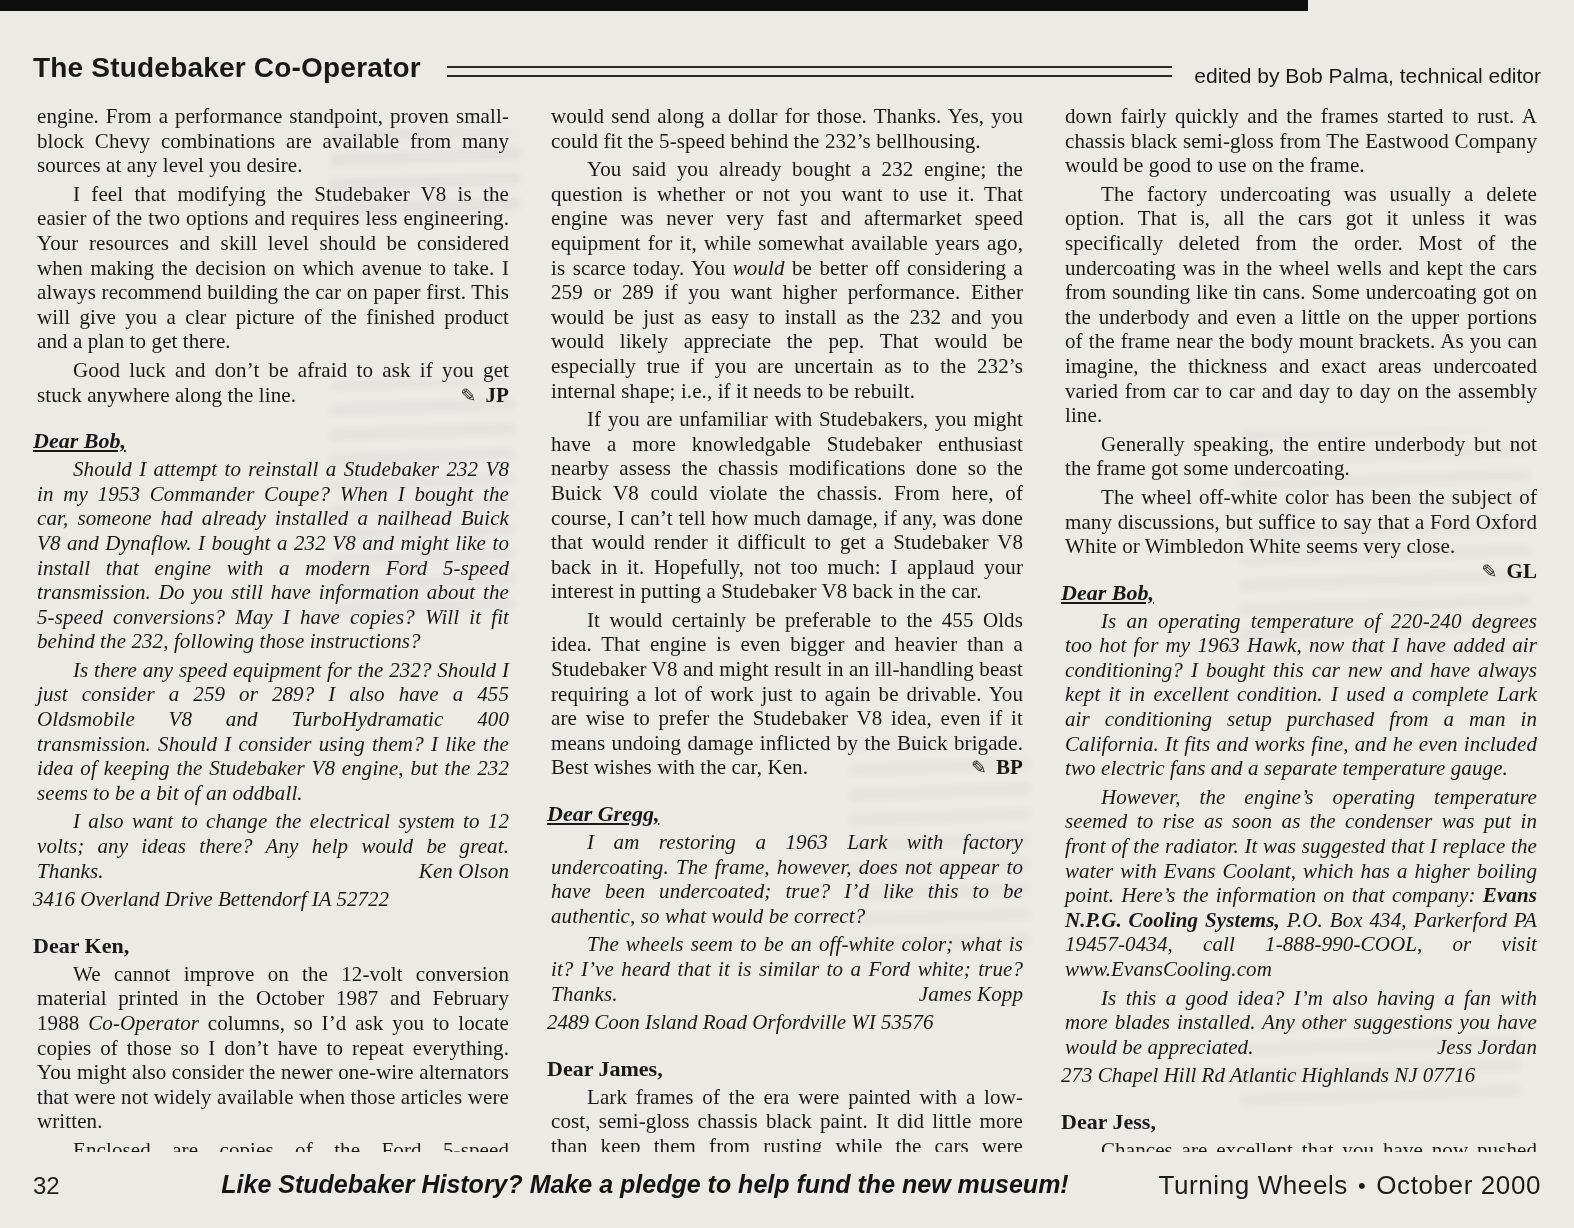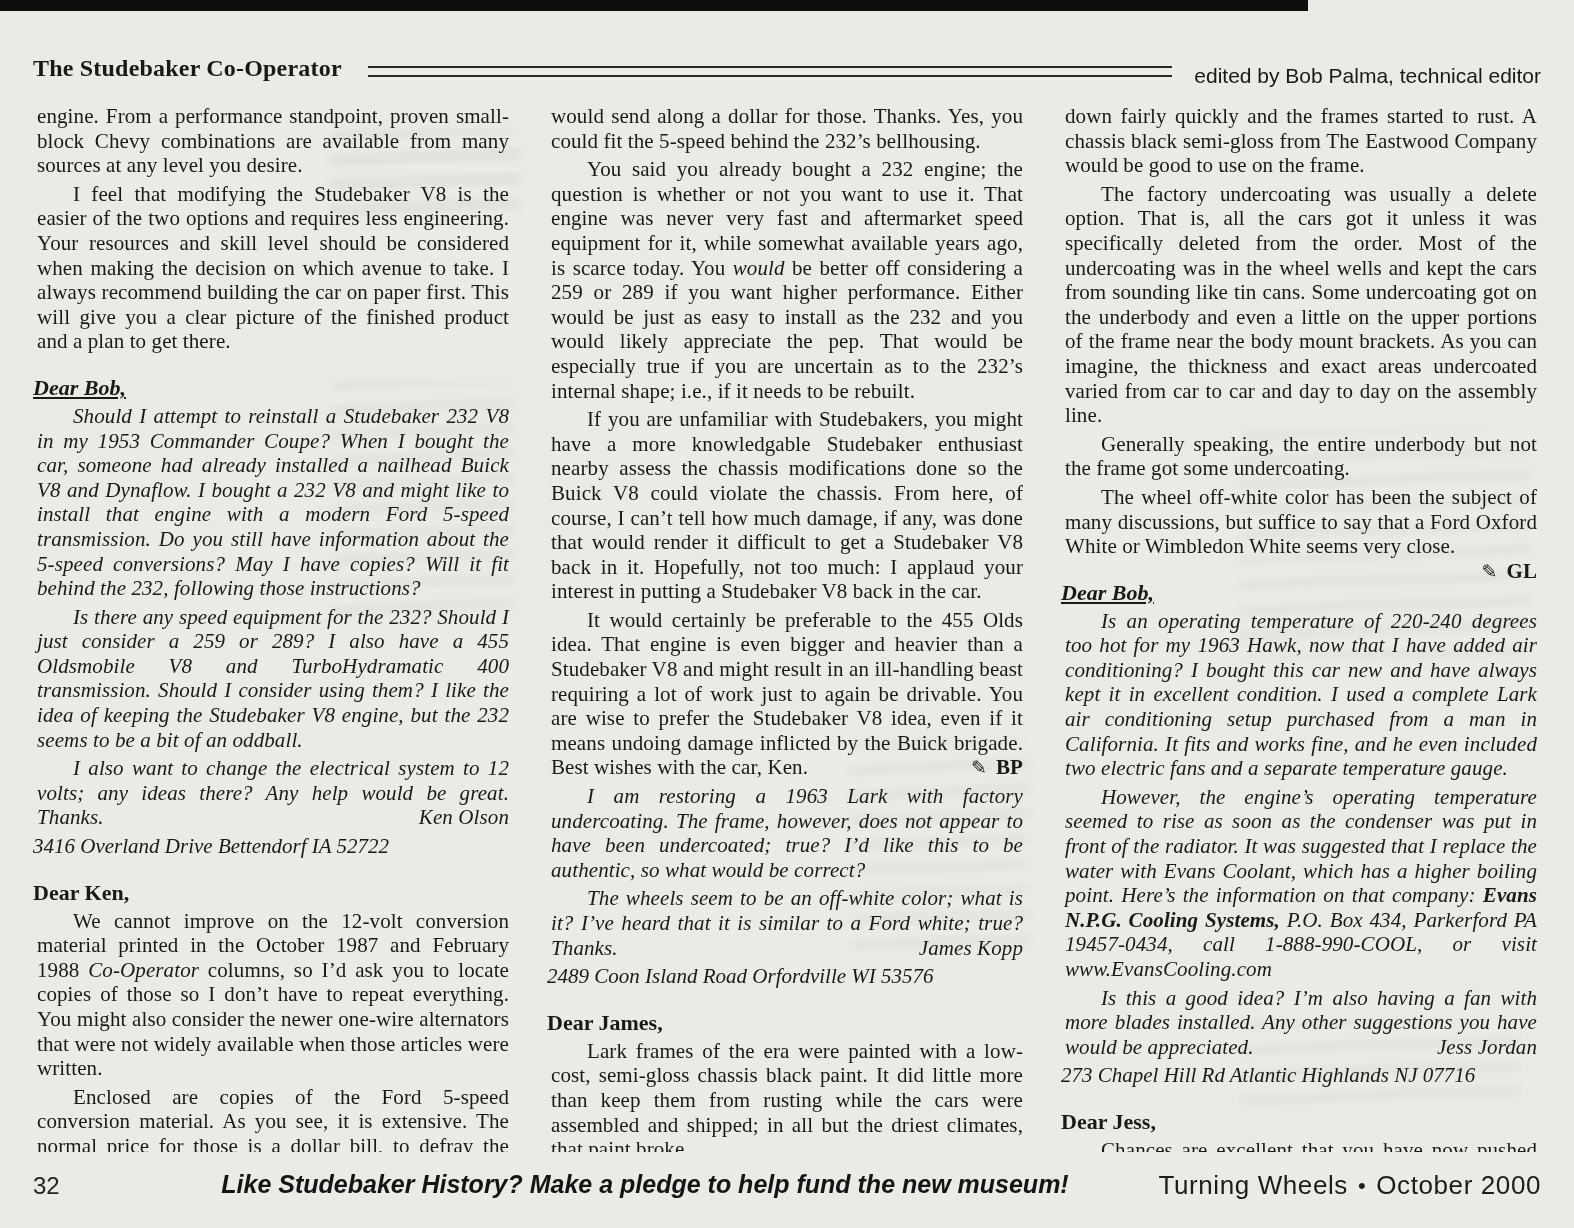--- a/index.html
+++ b/index.html
@@ -18,21 +18,21 @@
     filter:blur(3px);border-radius:12px;}
   .a1{left:330px;top:130px;width:190px;height:90px;}
   .a2{left:330px;top:380px;width:185px;height:240px;opacity:.8;}
   .a3{left:850px;top:740px;width:180px;height:220px;opacity:.7;}
   .a4{left:1240px;top:430px;width:290px;height:230px;opacity:.75;}
   .a5{left:1240px;top:1020px;width:280px;height:90px;opacity:.7;}
 
   
   .header{position:absolute;left:33px;right:33px;top:48px;display:flex;align-items:center;
     font-family:"Liberation Sans", sans-serif;}
-  .masthead{font-size:24px;font-weight:bold;letter-spacing:.2px;white-space:nowrap;font-family:Liberation Serif, serif;}
+  .masthead{font-size:28px;font-weight:bold;letter-spacing:.2px;white-space:nowrap;}
   .rule{flex:1;height:7px;margin:6px 22px 0 26px;border-top:2px solid #2a2a2a;border-bottom:2px solid #2a2a2a;}
   .credit{font-size:21px;white-space:nowrap;margin-top:16px;}
 
   
   .columns{position:absolute;left:33px;right:33px;top:100px;bottom:76px;
     display:flex;gap:34px;overflow:hidden;}
   .col{width:480px;flex:0 0 480px;overflow:hidden;}
 
   p.bp{margin:4px;font-size:21px;line-height:24.6px;text-align:justify;letter-spacing:.1px;}
   p.indent{text-indent:36px;}
@@ -70,35 +70,37 @@
   <div class="masthead">The Studebaker Co-Operator</div>
   <div class="rule"></div>
   <div class="credit">edited by Bob Palma, technical editor</div>
 </div>
 
 <div class="columns">
 
   <div class="col">
     <p class="bp"><span>engine. From a performance standpoint, proven small-block Chevy combinations are available from many sources at any level you desire.</span></p>
     <p class="bp indent"><span>I feel that modifying the Studebaker V8 is the easier of the two options and requires less engineering. Your resources and skill level should be considered when making the decision on which avenue to take. I always recommend building the car on paper first. This will give you a clear picture of the finished product and a plan to get there.</span></p>
+    <p class="bp indent"><span>Good luck and don’t be afraid to ask if you get stuck anywhere along the line.</span><span class="signoff"><span class="pencil-icon">✎</span><span class="initials">JP</span></span></p>
     <h3 class="salut italic">Dear Bob,</h3>
     <p class="bp letter indent"><span>Should I attempt to reinstall a Studebaker 232 V8 in my 1953 Commander Coupe? When I bought the car, someone had already installed a nailhead Buick V8 and Dynaflow. I bought a 232 V8 and might like to install that engine with a modern Ford 5-speed transmission. Do you still have information about the 5-speed conversions? May I have copies? Will it fit behind the 232, following those instructions?</span></p>
     <p class="bp letter indent"><span>Is there any speed equipment for the 232? Should I just consider a 259 or 289? I also have a 455 Oldsmobile V8 and TurboHydramatic 400 transmission. Should I consider using them? I like the idea of keeping the Studebaker V8 engine, but the 232 seems to be a bit of an oddball.</span></p>
     <p class="bp letter indent"><span>I also want to change the electrical system to 12 volts; any ideas there? Any help would be great. Thanks.</span><span class="sender">Ken Olson</span></p>
     <p class="address">3416 Overland Drive Bettendorf IA 52722</p>
     <h3 class="salut">Dear Ken,</h3>
     <p class="bp indent"><span>We cannot improve on the 12-volt conversion material printed in the October 1987 and February 1988 </span><span class="inline-italic">Co-Operator</span><span> columns, so I’d ask you to locate copies of those so I don’t have to repeat everything. You might also consider the newer one-wire alternators that were not widely available when those articles were written.</span></p>
     <p class="bp indent"><span>Enclosed are copies of the Ford 5-speed conversion material. As you see, it is extensive. The normal price for those is a dollar bill, to defray the postage and photocopying expense. So I’d appreciate it if you</span></p>
   </div>
 
   <div class="col">
     <p class="bp"><span>would send along a dollar for those. Thanks. Yes, you could fit the 5-speed behind the 232’s bellhousing.</span></p>
     <p class="bp indent"><span>You said you already bought a 232 engine; the question is whether or not you want to use it. That engine was never very fast and aftermarket speed equipment for it, while somewhat available years ago, is scarce today. You </span><span class="inline-italic">would</span><span> be better off considering a 259 or 289 if you want higher performance. Either would be just as easy to install as the 232 and you would likely appreciate the pep. That would be especially true if you are uncertain as to the 232’s internal shape; i.e., if it needs to be rebuilt.</span></p>
     <p class="bp indent"><span>If you are unfamiliar with Studebakers, you might have a more knowledgable Studebaker enthusiast nearby assess the chassis modifications done so the Buick V8 could violate the chassis. From here, of course, I can’t tell how much damage, if any, was done that would render it difficult to get a Studebaker V8 back in it. Hopefully, not too much: I applaud your interest in putting a Studebaker V8 back in the car.</span></p>
     <p class="bp indent"><span>It would certainly be preferable to the 455 Olds idea. That engine is even bigger and heavier than a Studebaker V8 and might result in an ill-handling beast requiring a lot of work just to again be drivable. You are wise to prefer the Studebaker V8 idea, even if it means undoing damage inflicted by the Buick brigade. Best wishes with the car, Ken.</span><span class="signoff"><span class="pencil-icon">✎</span><span class="initials">BP</span></span></p>
+    <h3 class="salut italic">Dear Gregg,</h3>
     <p class="bp letter indent"><span>I am restoring a 1963 Lark with factory undercoating. The frame, however, does not appear to have been undercoated; true? I’d like this to be authentic, so what would be correct?</span></p>
     <p class="bp letter indent"><span>The wheels seem to be an off-white color; what is it? I’ve heard that it is similar to a Ford white; true? Thanks.</span><span class="sender">James Kopp</span></p>
     <p class="address">2489 Coon Island Road  Orfordville  WI  53576</p>
     <h3 class="salut">Dear James,</h3>
     <p class="bp indent"><span>Lark frames of the era were painted with a low-cost, semi-gloss chassis black paint. It did little more than keep them from rusting while the cars were assembled and shipped; in all but the driest climates, that paint broke</span></p>
   </div>
 
   <div class="col">
     <p class="bp"><span>down fairly quickly and the frames started to rust. A chassis black semi-gloss from The Eastwood Company would be good to use on the frame.</span></p>
     <p class="bp indent"><span>The factory undercoating was usually a delete option. That is, all the cars got it unless it was specifically deleted from the order. Most of the undercoating was in the wheel wells and kept the cars from sounding like tin cans. Some undercoating got on the underbody and even a little on the upper portions of the frame near the body mount brackets. As you can imagine, the thickness and exact areas undercoated varied from car to car and day to day on the assembly line.</span></p>

